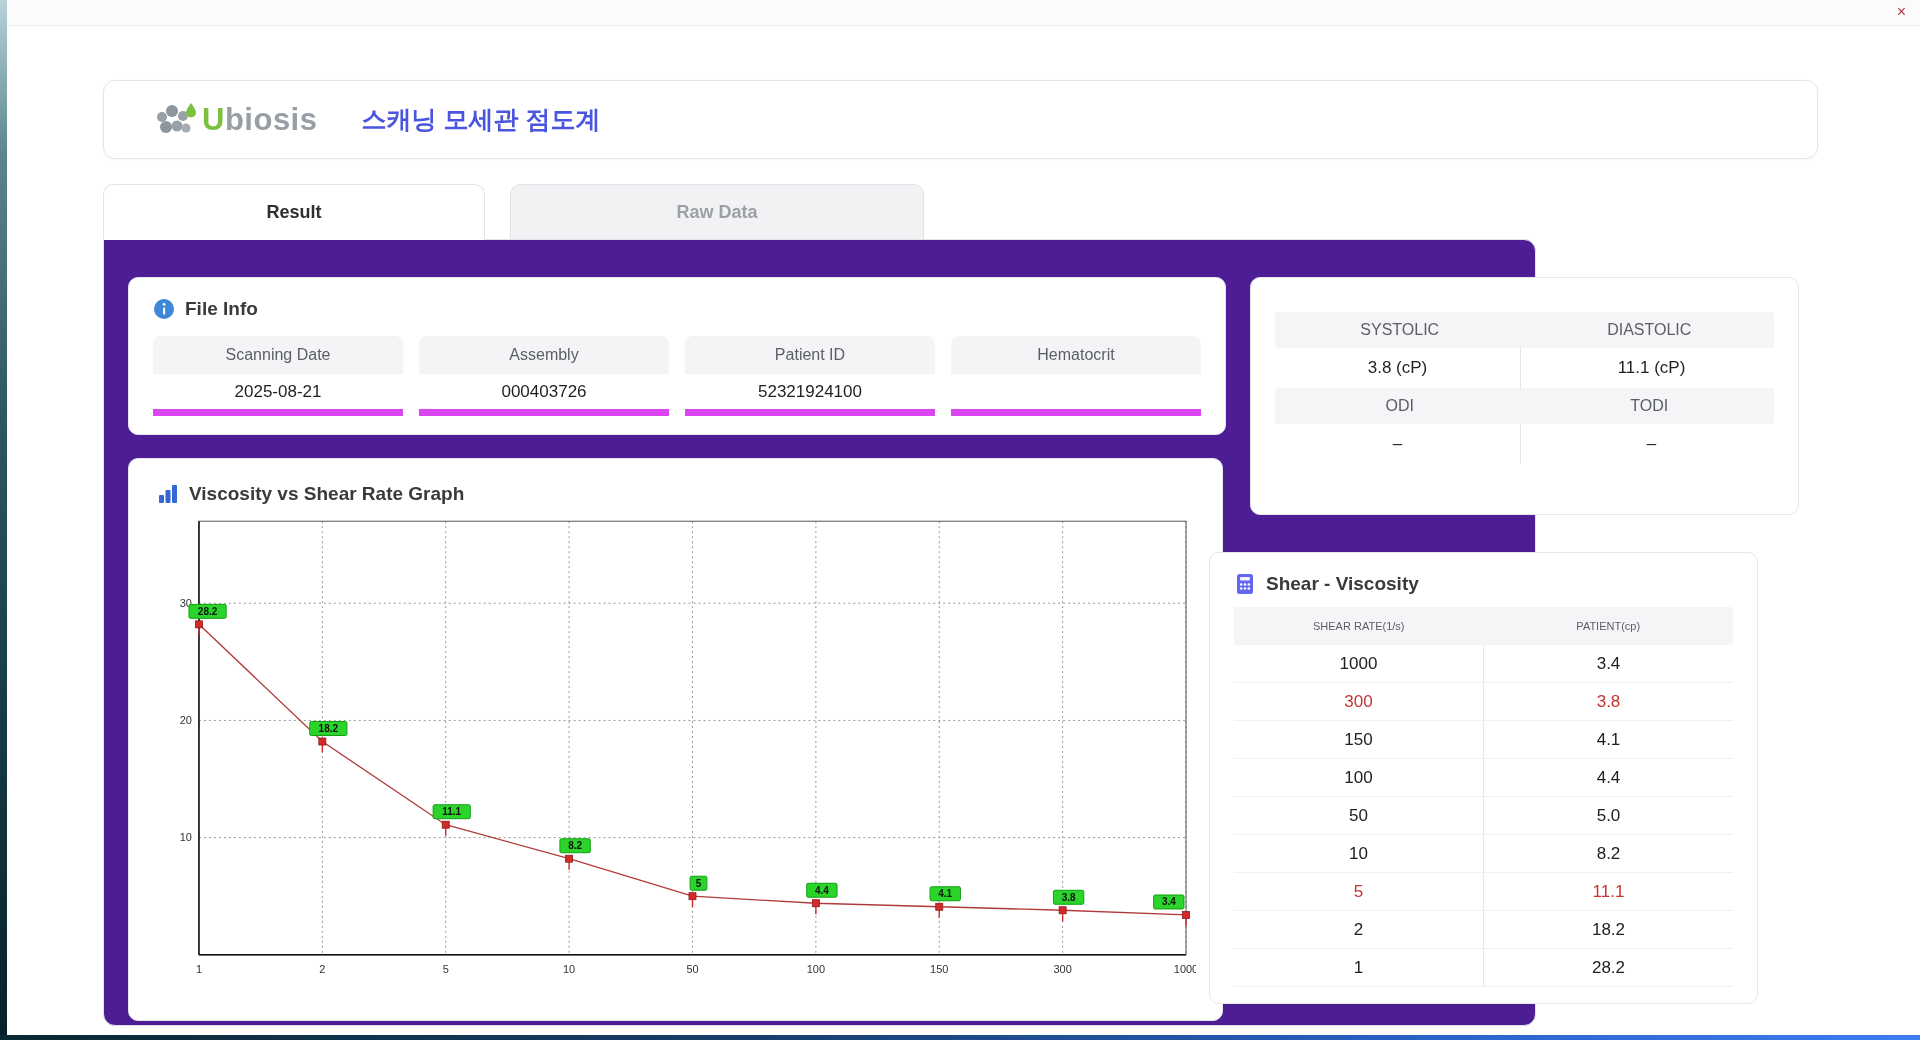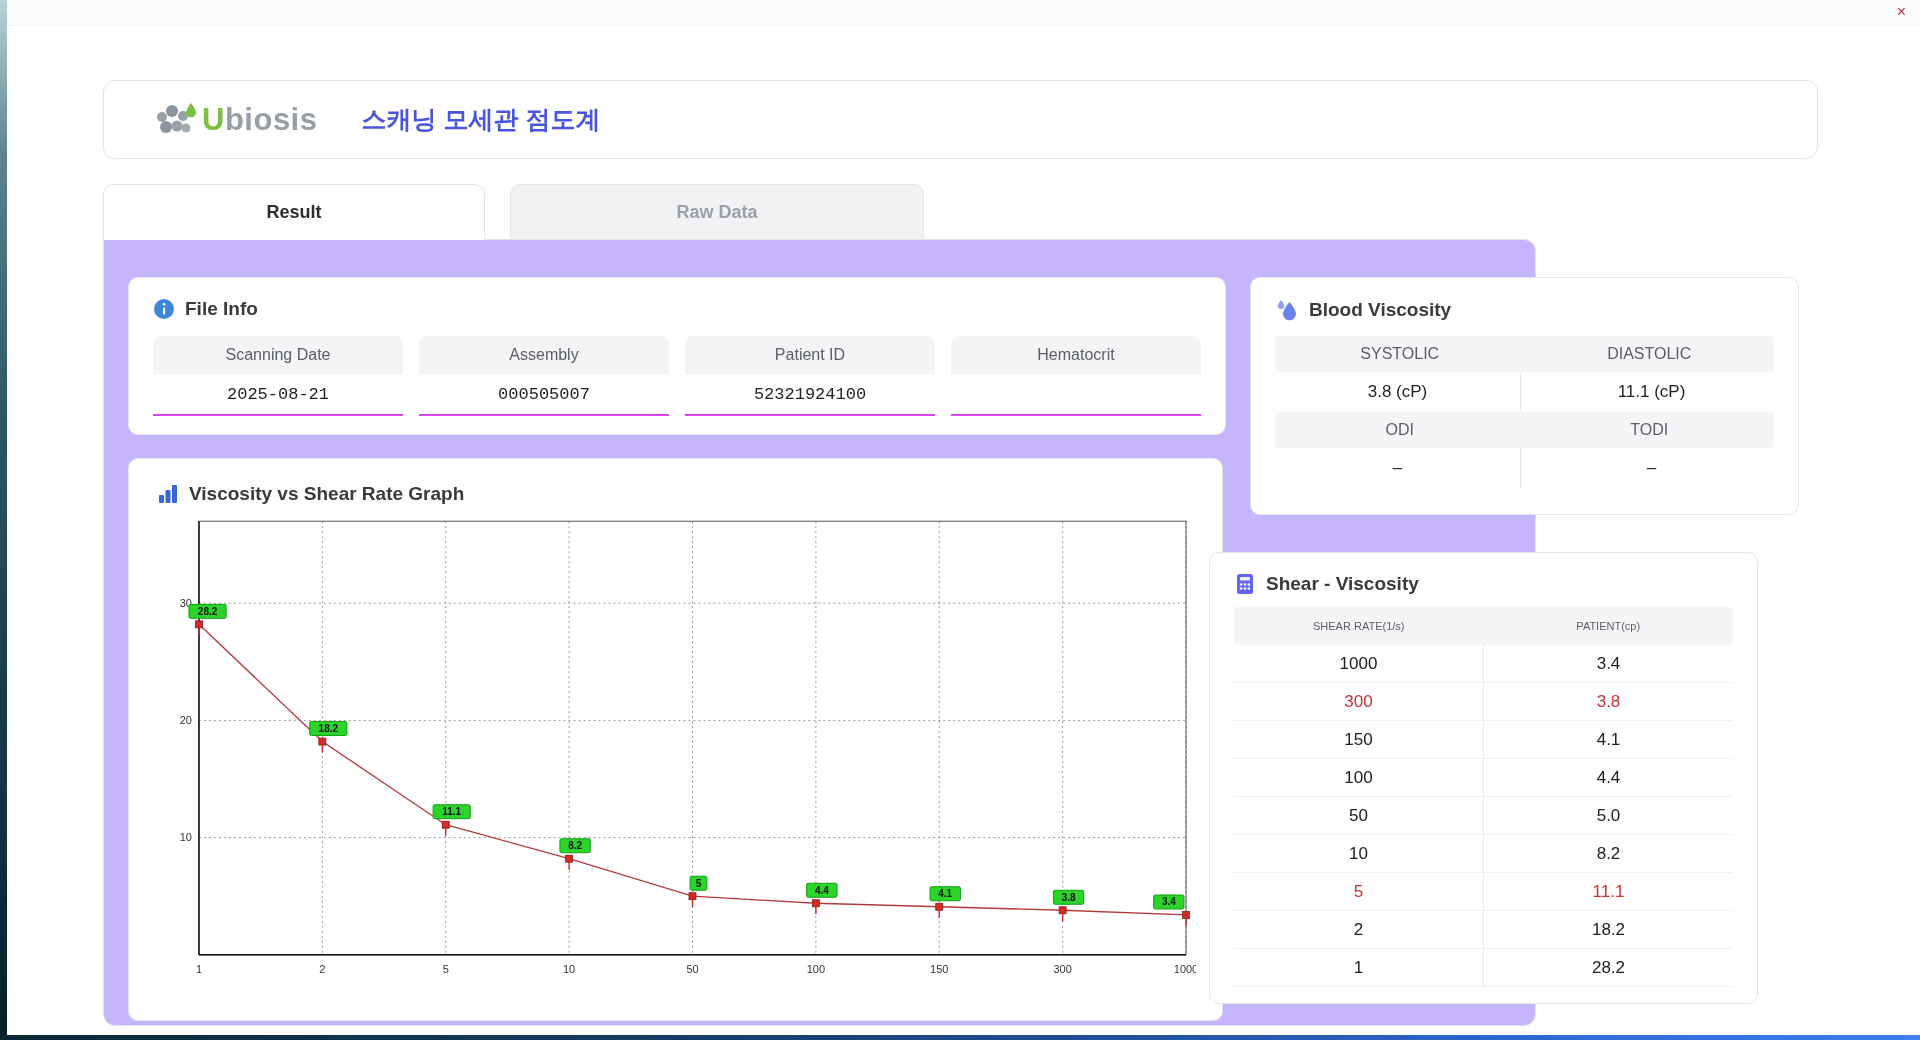--- a/index.html
+++ b/index.html
@@ -36,35 +36,35 @@
   .tab { position:absolute; top:184px; height:56px; display:flex; align-items:center;
     justify-content:center; font-size:18px; border:1px solid #e4e4e8;
     border-radius:10px 10px 0 0; cursor:pointer; }
   .tab-result { left:103px; width:382px; background:#fff; border-bottom:1px solid #fff;
     z-index:3; font-weight:bold; color:#2e2e2e; }
   .tab-raw { left:510px; width:414px; background:#f2f2f4; color:#9aa0a8;
     font-weight:600; z-index:1; }
 
   
   .panel { position:absolute; left:103px; top:239px; width:1433px; height:787px;
-    background:#c4b5fd; border:1px solid #e4e4e8; border-radius:0 12px 12px 12px; z-index:2;text-align:right; }
+    background:#4c1d95; border:1px solid #e4e4e8; border-radius:0 12px 12px 12px; z-index:2;text-align:right; }
 
   .card { position:absolute; background:#fff; border:1px solid #e6e6ea; border-radius:10px; }
   .card-title { display:flex; align-items:center; gap:10px; font-size:19px;
     font-weight:bold; color:#3a3a3a; }
   .card-title svg { flex:0 0 auto; }
 
   
   .file-card { left:24px; top:37px; width:1098px; height:158px; padding:20px 24px; }
   .fields { display:flex; gap:16px; margin-top:16px; }
   .field { width:250px; }
   .field-label { height:38px; background:#f4f4f6; border-radius:8px 8px 0 0;
     display:flex; align-items:center; justify-content:center; font-size:16px; color:#5a5f66; }
   .field-value { height:42px; display:flex; align-items:center; justify-content:center;
-    font-size:17px; color:#1f1f1f; border-bottom:2px solid #d946ef; background:#fff;font-family:Liberation Mono, monospace; }
+    font-size:17px; color:#1f1f1f; border-bottom:7px solid #d946ef; background:#fff; }
 
   
   .graph-card { left:24px; top:218px; width:1095px; height:563px; padding:24px 28px; }
   .chart-wrap { margin-top:8px; }
   .chart-wrap svg { display:block; }
   .grid  { stroke:#999; stroke-width:1; stroke-dasharray:2 3; }
   .frame { fill:none; stroke:#555; stroke-width:1; }
   .axis  { stroke:#111; stroke-width:1.5; }
   .tick  { font-size:11px; fill:#333; }
   .dataline { fill:none; stroke-width:1.3; }
@@ -135,21 +135,21 @@
       </svg>
       <span>File Info</span>
     </div>
     <div class="fields">
         <div class="field">
        <div class="field-label">Scanning Date</div>
        <div class="field-value">2025-08-21</div>
      </div>
         <div class="field">
        <div class="field-label">Assembly</div>
-       <div class="field-value">000505007</div>
+       <div class="field-value">000403726</div>
      </div>
         <div class="field">
        <div class="field-label">Patient ID</div>
        <div class="field-value">52321924100</div>
      </div>
         <div class="field">
        <div class="field-label">Hematocrit</div>
        <div class="field-value"></div>
      </div>
       </div>
@@ -227,27 +227,20 @@
           <text class="labtext" x="912.5" y="387.927027027027" text-anchor="middle">3.8</text>
           <line class="stem" stroke="#d42a2a" x1="1030" y1="399.1189189189189" x2="1030" y2="413.1189189189189"></line>
           <rect class="marker" fill="#d42a2a" stroke="#8b1a1a" x="1026.5" y="398.6189189189189" width="7" height="7"></rect>
           <rect fill="#2bd42b" stroke="#12a012" x="997.5999999999999" y="382.1189189189189" width="30.4" height="14" rx="1.5"></rect>
           <text class="labtext" x="1012.8" y="392.6189189189189" text-anchor="middle">3.4</text>
         </svg>
     </div>
   </div>
 
   <div class="card blood-card">
-    <div class="card-title">
-      <svg width="24" height="24" viewBox="0 0 24 24">
-        <path d="M6 2 C6 2 2.8 5.8 2.8 7.8 a3.2 3.2 0 0 0 6.4 0 C9.2 5.8 6 2 6 2 Z" fill="#8fa0f0"></path>
-        <path d="M14.5 4 C14.5 4 8 11.5 8 15.8 a6.5 6.5 0 0 0 13 0 C21 11.5 14.5 4 14.5 4 Z" fill="#6b80e8"></path>
-      </svg>
-      <span>Blood Viscosity</span>
-    </div>
     <div class="bv-grid">
         <div class="bv-row bv-head">
        <div class="bv-cell">SYSTOLIC</div>
        <div class="bv-cell">DIASTOLIC</div>
      </div>
      <div class="bv-row bv-vals">
        <div class="bv-cell">3.8 (cP)</div>
        <div class="bv-cell">11.1 (cP)</div>
      </div>
         <div class="bv-row bv-head">

